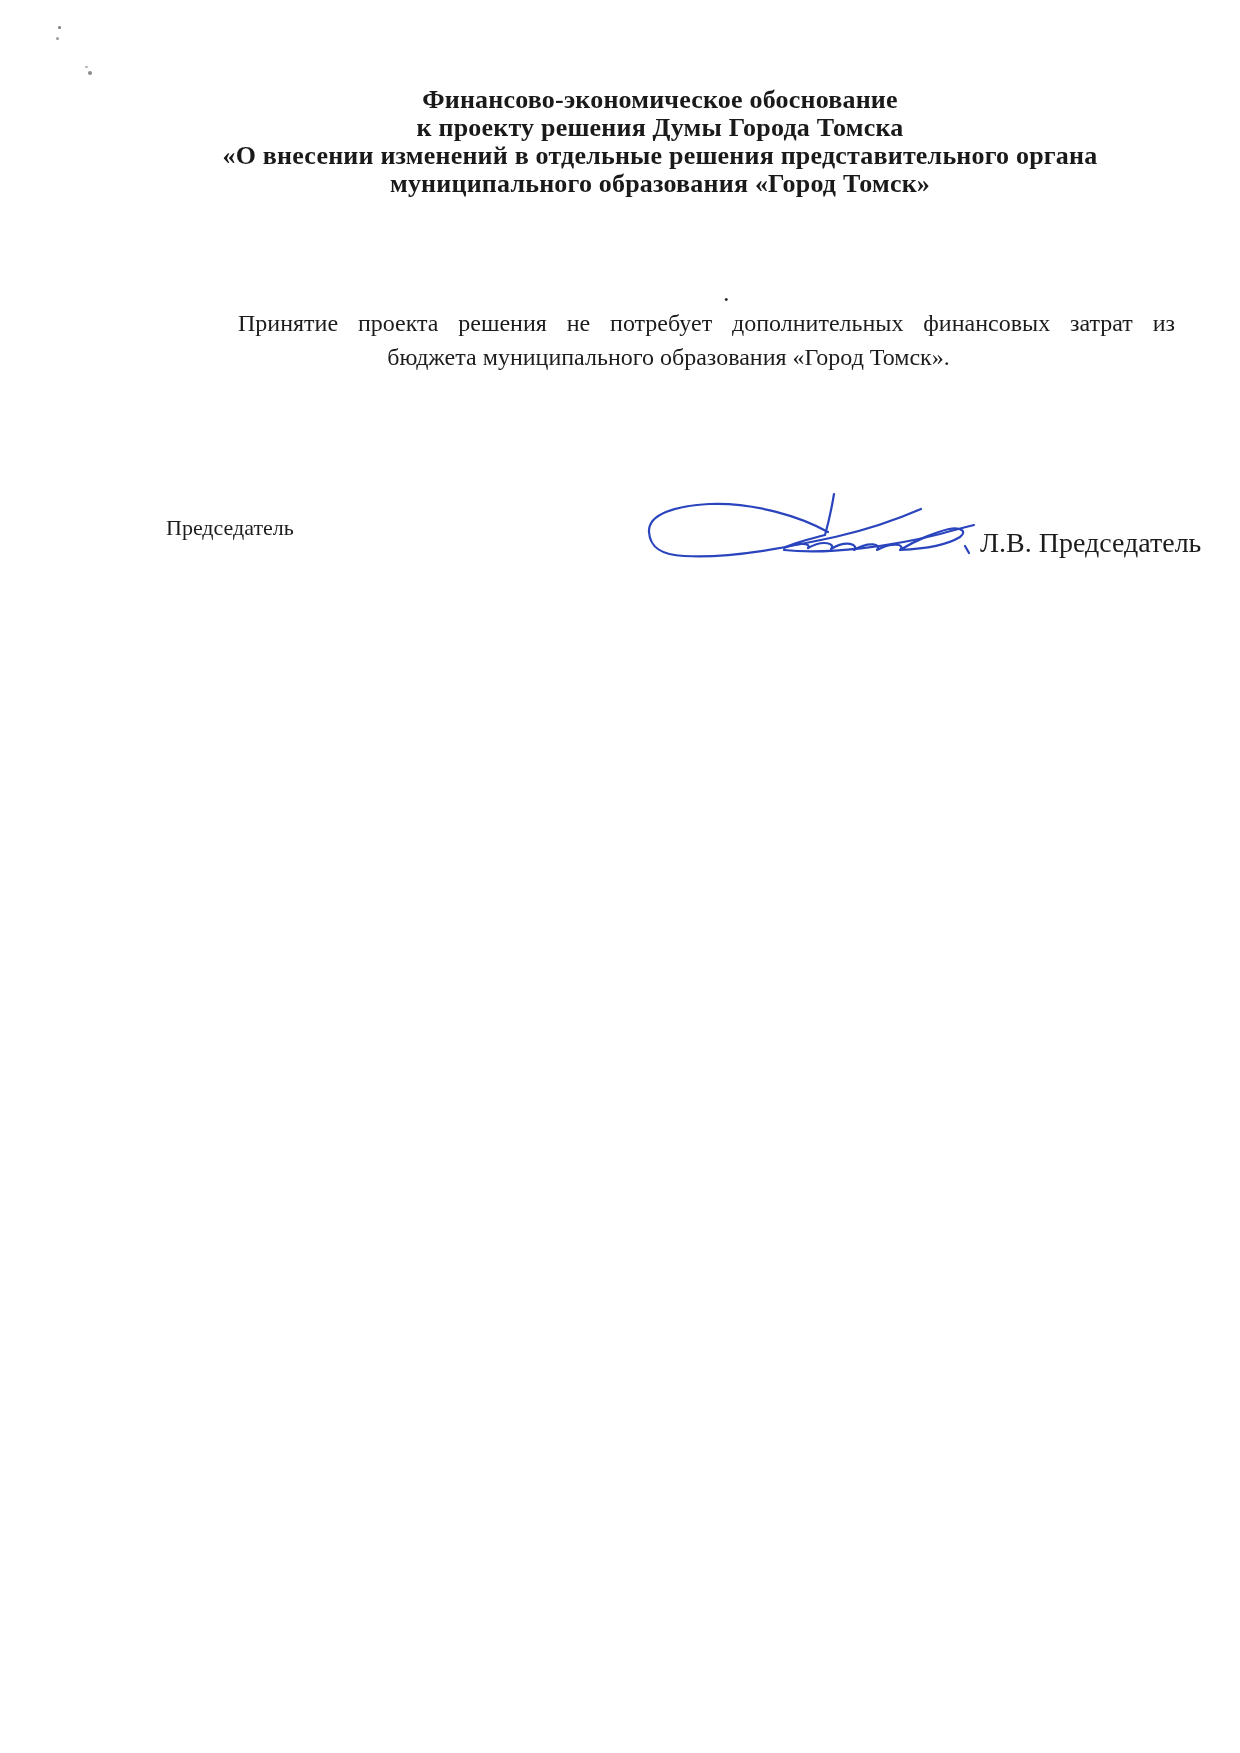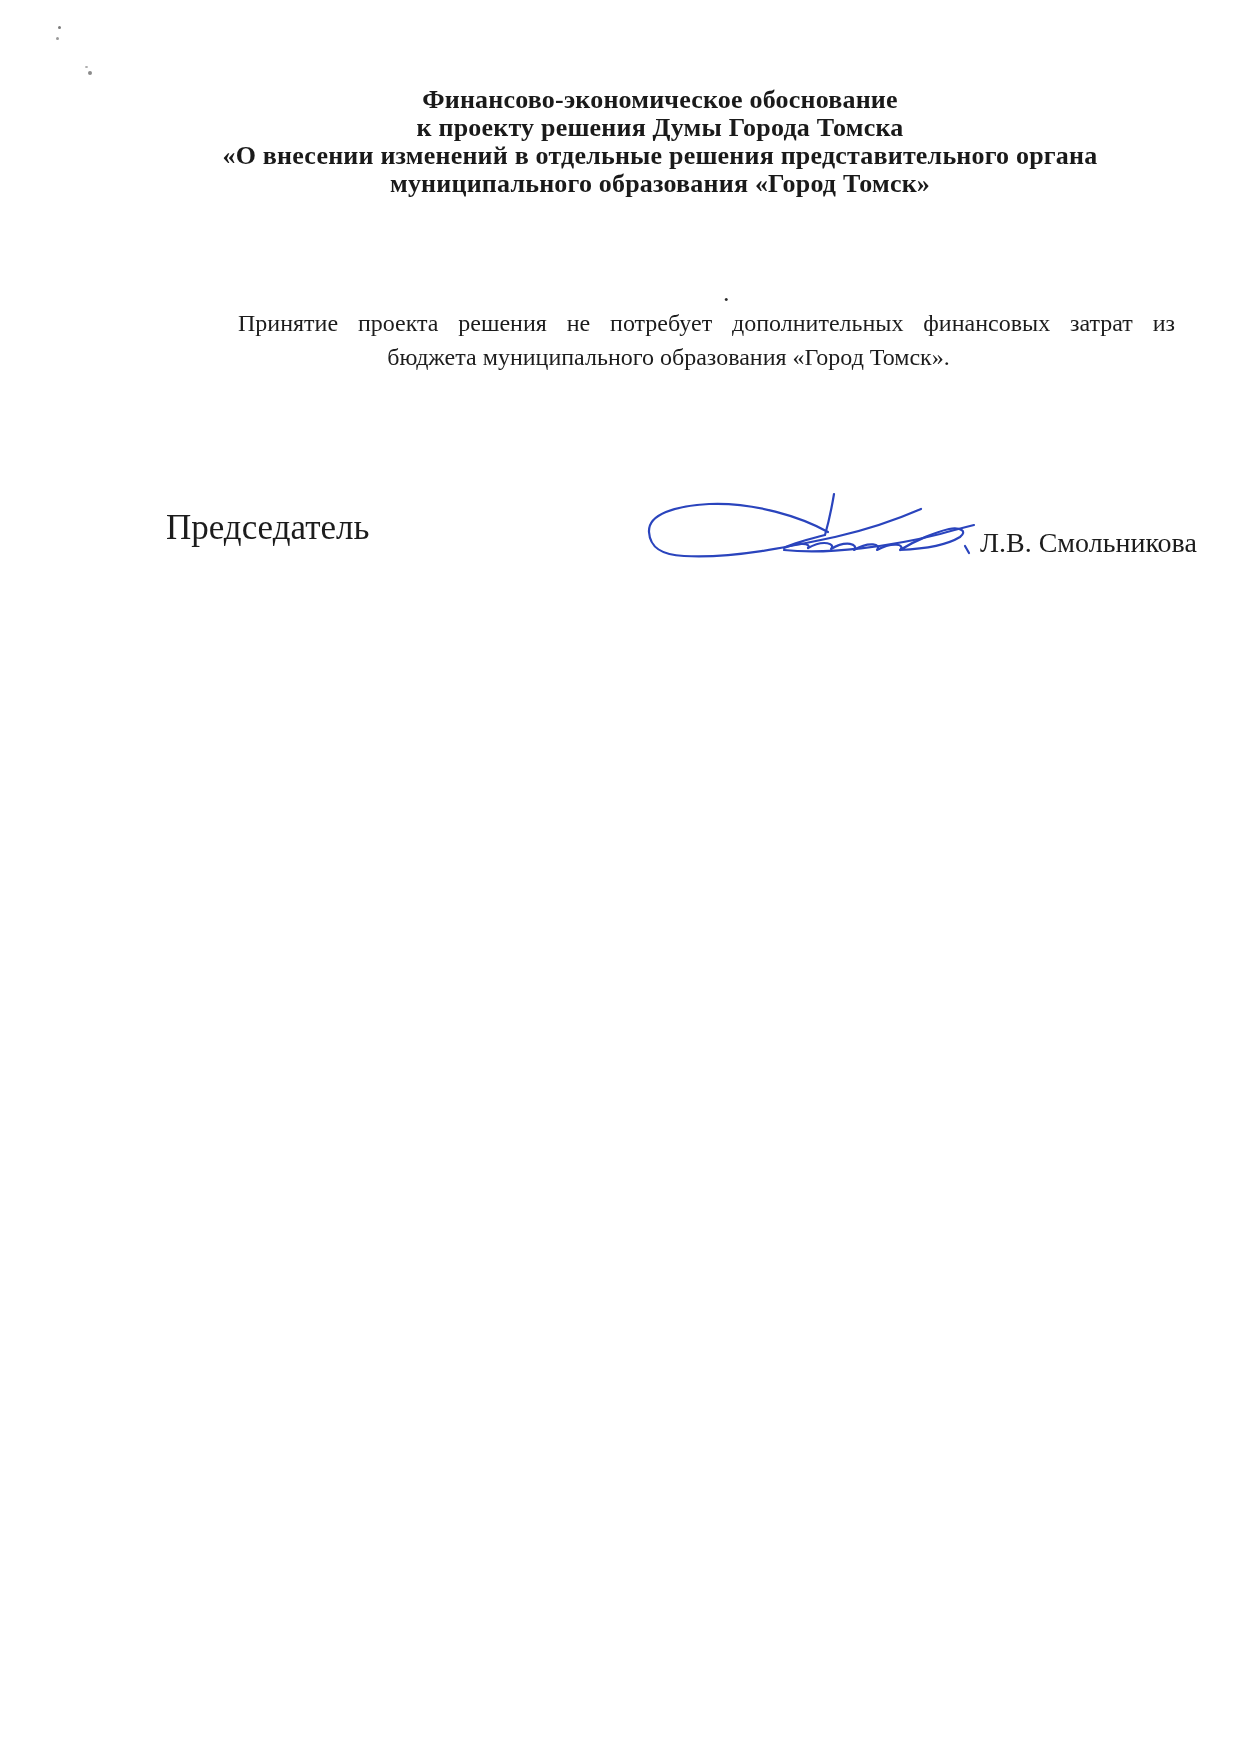--- a/index.html
+++ b/index.html
@@ -58,21 +58,21 @@
   }
   .body-par .line2 {
     text-align: center;
   }
 
   
   .sig-role {
     position: absolute;
     left: 166px;
     top: 512px;
-    font-size: 35px;
+    font-size: 22px;
     line-height: 31px;
     color: #1c1c1c;
   }
   .sig-name {
     position: absolute;
     left: 980px;
     top: 527px;
     font-size: 28px;
     color: #1c1c1c;
     white-space: nowrap;
@@ -132,15 +132,15 @@
       <path d="M 187 47 C 172 51, 152 56, 146 60 C 160 54, 174 55, 170 60"></path>
 
       <path d="M 170 60 C 186 51, 198 56, 193 61 C 208 52, 221 56, 216 62 C 231 53, 244 56, 239 62 C 254 54, 268 56, 262 62 C 278 52, 298 44, 311 41 C 322 39, 330 43, 322 49 C 309 57, 284 61, 262 62"></path>
 
       <path d="M 146 62 C 190 67, 255 58, 302 46 C 316 42, 328 39, 336 37"></path>
 
       <path d="M 327 58 l 4 7"></path>
     </g>
   </svg>
 
-  <div class="sig-name">Л.В. Смольникова</div>
+  <div class="sig-name">Л.В. Председатель</div>
 
 </div>
 
 </body></html>

